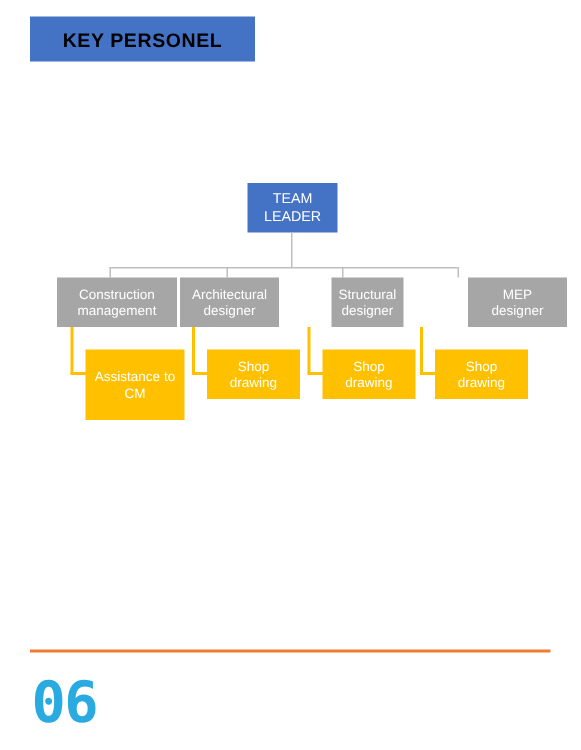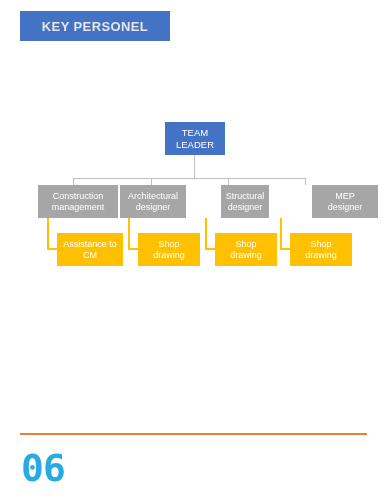--- a/index.html
+++ b/index.html
@@ -31,21 +31,21 @@
     top: 11px;
     width: 150px;
     height: 30px;
     background: #4472C4;
     display: flex;
     align-items: center;
     justify-content: center;
     box-sizing: border-box;
   }
   #title-banner .title-text {
-    color: #e5e5e5;
+    color: #000000;
     font-size: 13px;
     font-weight: bold;
     letter-spacing: 0.4px;
     white-space: nowrap;
   }
 
   
   #org-chart {
     position: absolute;
     left: 0;
@@ -138,21 +138,21 @@
     <div class="conn" style="left:305px; top:178px; width:1px; height:7px;"></div>
 
     <div class="node node-mid" style="left:38px; top:185px; width:80px; height:33px;">
       <span>
         <span>Construction</span><br>
         <span>management</span>
       </span>
     </div>
     <div class="conn-y" style="left:47px; top:218px; width:1.5px; height:31px;"></div>
     <div class="conn-y" style="left:47px; top:248px; width:11px; height:1.5px;"></div>
-    <div class="node node-leaf" style="left:57px; top:233px; width:66px; height:33px;">
+    <div class="node node-leaf" style="left:57px; top:233px; width:66px; height:47px;">
       <span>
         <span>Assistance to</span><br>
         <span>CM</span>
       </span>
     </div>
 
     <div class="node node-mid" style="left:120px; top:185px; width:66px; height:33px;">
       <span>
         <span>Architectural</span><br>
         <span>designer</span>

